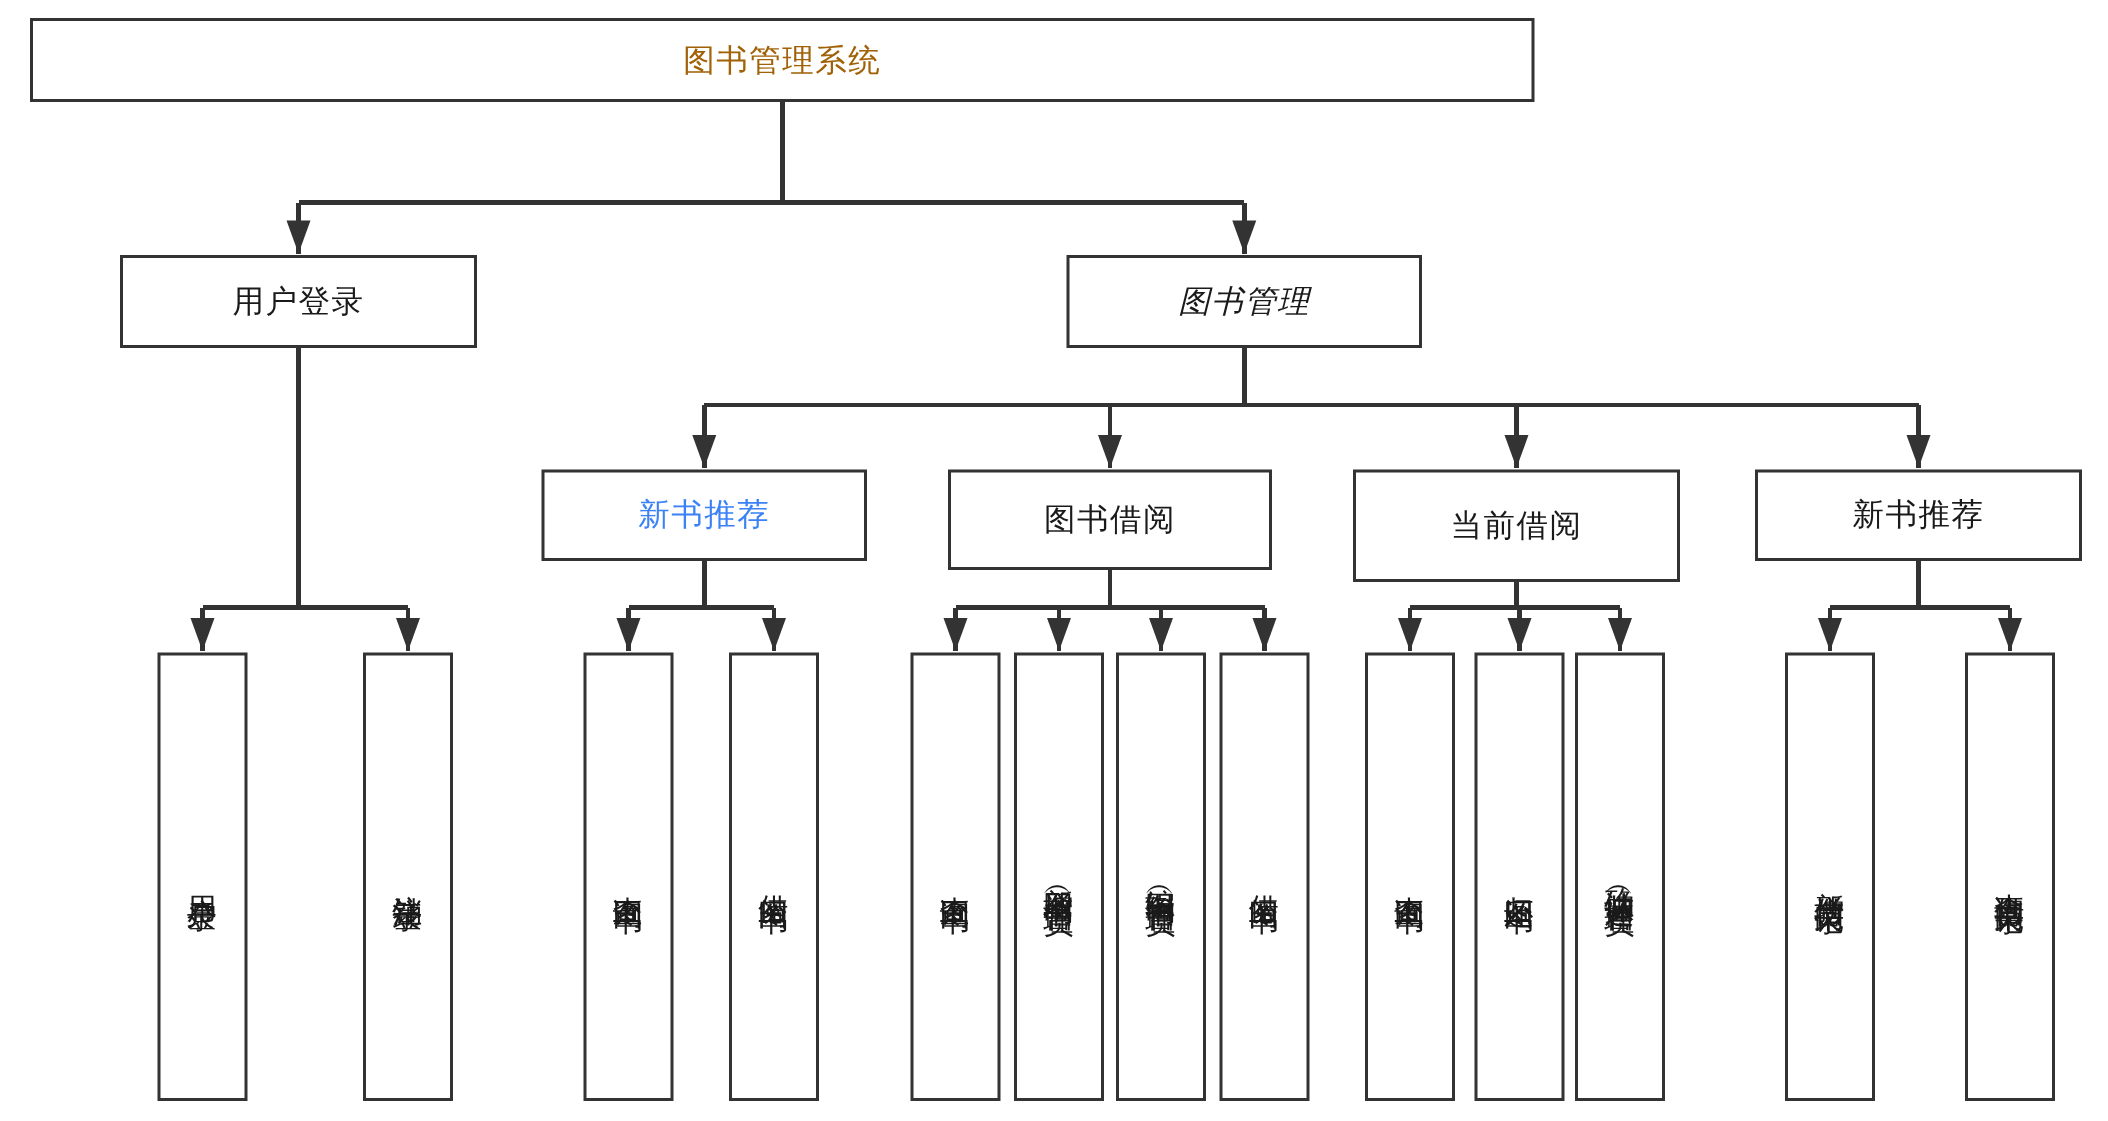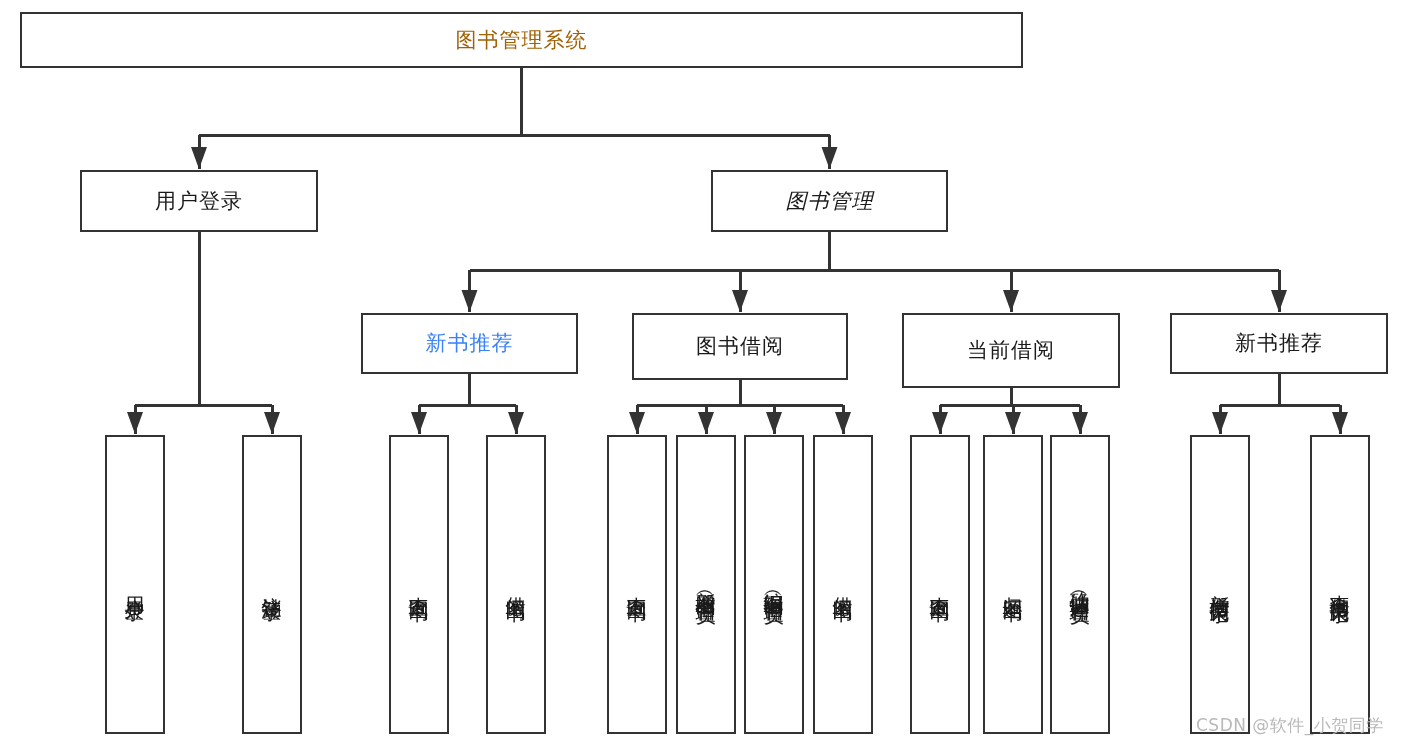--- a/index.html
+++ b/index.html
@@ -171,14 +171,13 @@
       <div class="node-box vertical" style="left: 1050px; top: 435px; width: 60px; height: 299px; border-color: rgb(51, 51, 51); background: rgb(255, 255, 255);">
         <span class="node-label" style="color: rgb(26, 26, 26);">确认归还（管理员）</span>
       </div>
       <div class="node-box vertical" style="left: 1190px; top: 435px; width: 60px; height: 299px; border-color: rgb(51, 51, 51); background: rgb(255, 255, 255);">
         <span class="node-label" style="color: rgb(26, 26, 26);">新增借阅记录</span>
       </div>
       <div class="node-box vertical" style="left: 1310px; top: 435px; width: 60px; height: 299px; border-color: rgb(51, 51, 51); background: rgb(255, 255, 255);">
         <span class="node-label" style="color: rgb(26, 26, 26);">查询借阅记录</span>
       </div>
     </div>
-  <div class="watermark" style="left: 1196px; top: 714px; color: rgb(185, 185, 185);">CSDN @软件_小贺同学</div>
 </div>
 
 </body></html>

